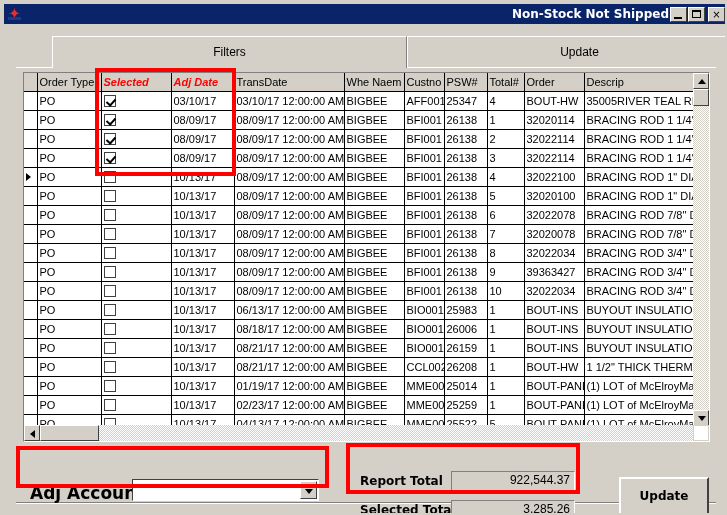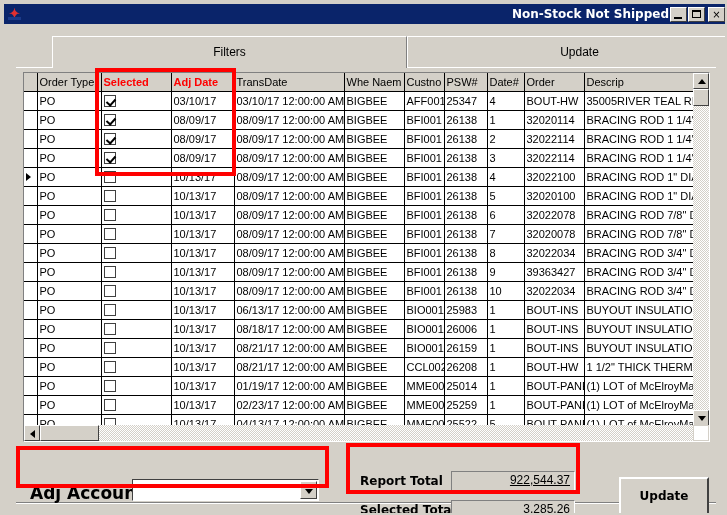--- a/index.html
+++ b/index.html
@@ -192,20 +192,21 @@
   table.grid thead th {
     background: #d4d0c8;
     border-bottom: 1px solid #000000;
     border-top: none;
     height: 18px;
     font-size: 11px;
   }
   table.grid thead th.hl {
     color: #ff0000;
     font-weight: bold;
+    font-style: italic;
   }
   td.rowind, th.rowind {
     background: #d4d0c8;
     position: relative;
     padding: 0;
   }
   td.rowind .arrow {
     position: absolute;
     left: 2px; top: 5px;
     width: 0; height: 0;
@@ -426,21 +427,20 @@
     border-left: 1px solid #808080;
     border-right: 1px solid #ffffff;
     border-bottom: 1px solid #ffffff;
     box-sizing: border-box;
     text-align: right;
     font-size: 12px;
     line-height: 17px;
     padding-right: 4px;
     color: #000;
     font-family: "Liberation Sans", sans-serif;
-    text-decoration: underline;
   }
   #report-total-value { left: 447px; top: 446px; }
   #selected-total-value { left: 447px; top: 475px; }
 
   #update-button {
     position: absolute;
     left: 615px; top: 452px;
     width: 90px; height: 38px;
     background: #d4d0c8;
     border-top: 2px solid #ffffff;
@@ -516,21 +516,21 @@
             <thead>
               <tr>
                 <th class="rowind"></th>
                 <th>Order Type</th>
                 <th class="hl">Selected</th>
                 <th class="hl">Adj Date</th>
                 <th>TransDate</th>
                 <th>Whe Naem</th>
                 <th>Custno</th>
                 <th>PSW#</th>
-                <th>Date#</th>
+                <th>Total#</th>
                 <th>Order</th>
                 <th>Descrip</th>
               </tr>
             </thead>
             <tbody id="grid-body">
                 <tr>
                   <td class="rowind"></td>
                   <td>PO</td>
                   <td class="chk"><span class="cbox checked"></span></td>
                   <td>03/10/17</td>

